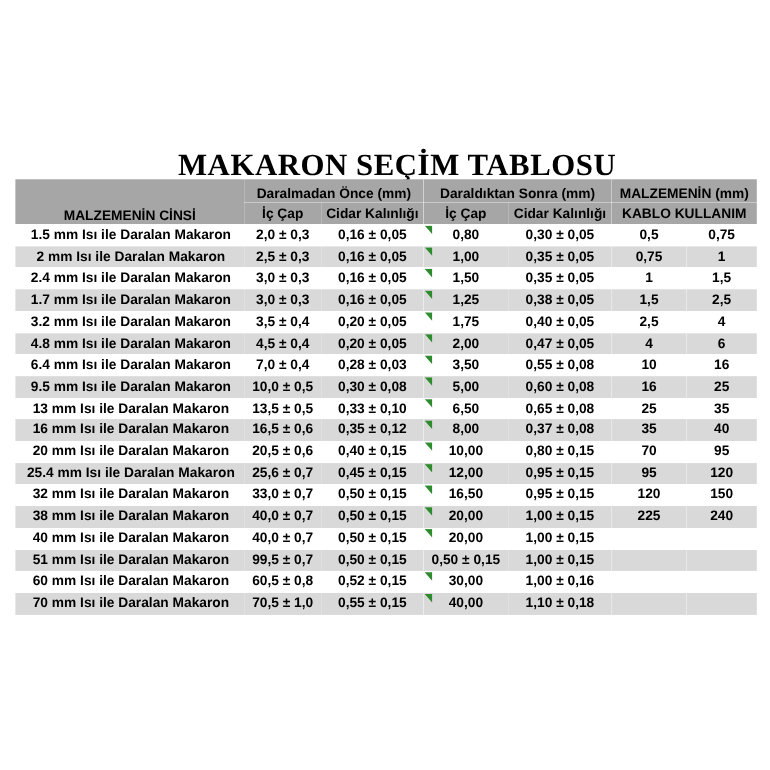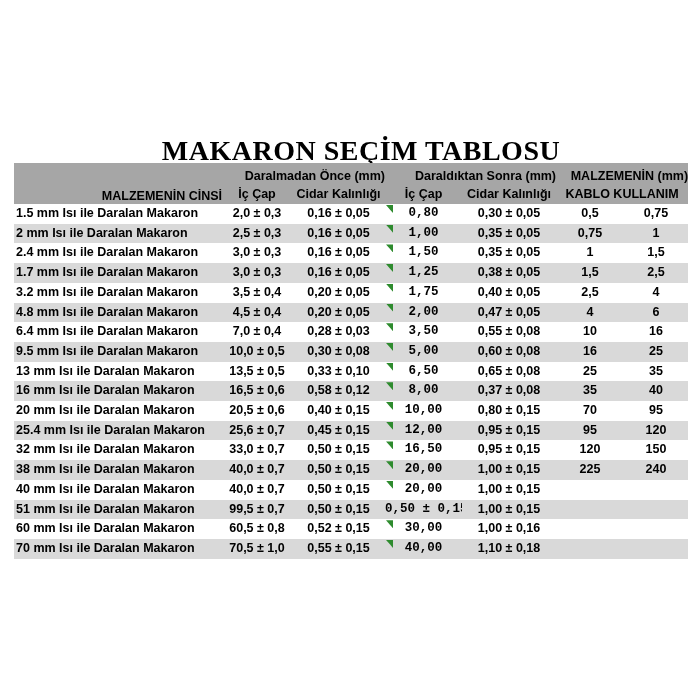--- a/index.html
+++ b/index.html
@@ -45,39 +45,39 @@
   }
   thead th {
     background: var(--header-bg);
     padding: 0;
     text-align: center;
     font-size: 12.5px;
     font-weight: 700;
     white-space: nowrap;
     overflow: hidden;
   }
-  tr.group-row th { height: 21px; vertical-align: bottom; padding-bottom: 1px; text-align: right; }
+  tr.group-row th { height: 21px; vertical-align: bottom; padding-bottom: 1px; }
   tr.sub-row th   { height: 20px; vertical-align: middle; }
   th.material-header { vertical-align: middle; }
   tbody td {
     height: 19.7px;
     line-height: 19.7px;
     padding: 0;
     text-align: center;
     white-space: nowrap;
     overflow: hidden;
     background: #ffffff;
   }
   tbody tr.stripe td { background: var(--stripe-bg); }
   tbody td.mat {
-    text-align: left;
+    text-align: center;
     padding-left: 2px;
     margin-left: 38px;
   }
-  td.marker-cell { position: relative; font-family: Liberation Mono, monospace; }
+  td.marker-cell { position: relative; }
   .marker {
     position: absolute;
     left: 1px;
     top: 1px;
     width: 7px;
     height: 8px;
     background: var(--marker-green);
     clip-path: polygon(0 0, 100% 0, 100% 100%, 55% 55%);
   }
 </style>
@@ -189,21 +189,21 @@
         <td>13,5 ± 0,5</td>
         <td>0,33 ± 0,10</td>
         <td class="marker-cell"><span class="marker"></span>6,50</td>
         <td>0,65 ± 0,08</td>
         <td>25</td>
         <td>35</td>
       </tr>
       <tr class="stripe">
         <td class="mat">16 mm Isı ile Daralan Makaron</td>
         <td>16,5 ± 0,6</td>
-        <td>0,58 ± 0,12</td>
+        <td>0,35 ± 0,12</td>
         <td class="marker-cell"><span class="marker"></span>8,00</td>
         <td>0,37 ± 0,08</td>
         <td>35</td>
         <td>40</td>
       </tr>
       <tr>
         <td class="mat">20 mm Isı ile Daralan Makaron</td>
         <td>20,5 ± 0,6</td>
         <td>0,40 ± 0,15</td>
         <td class="marker-cell"><span class="marker"></span>10,00</td>

